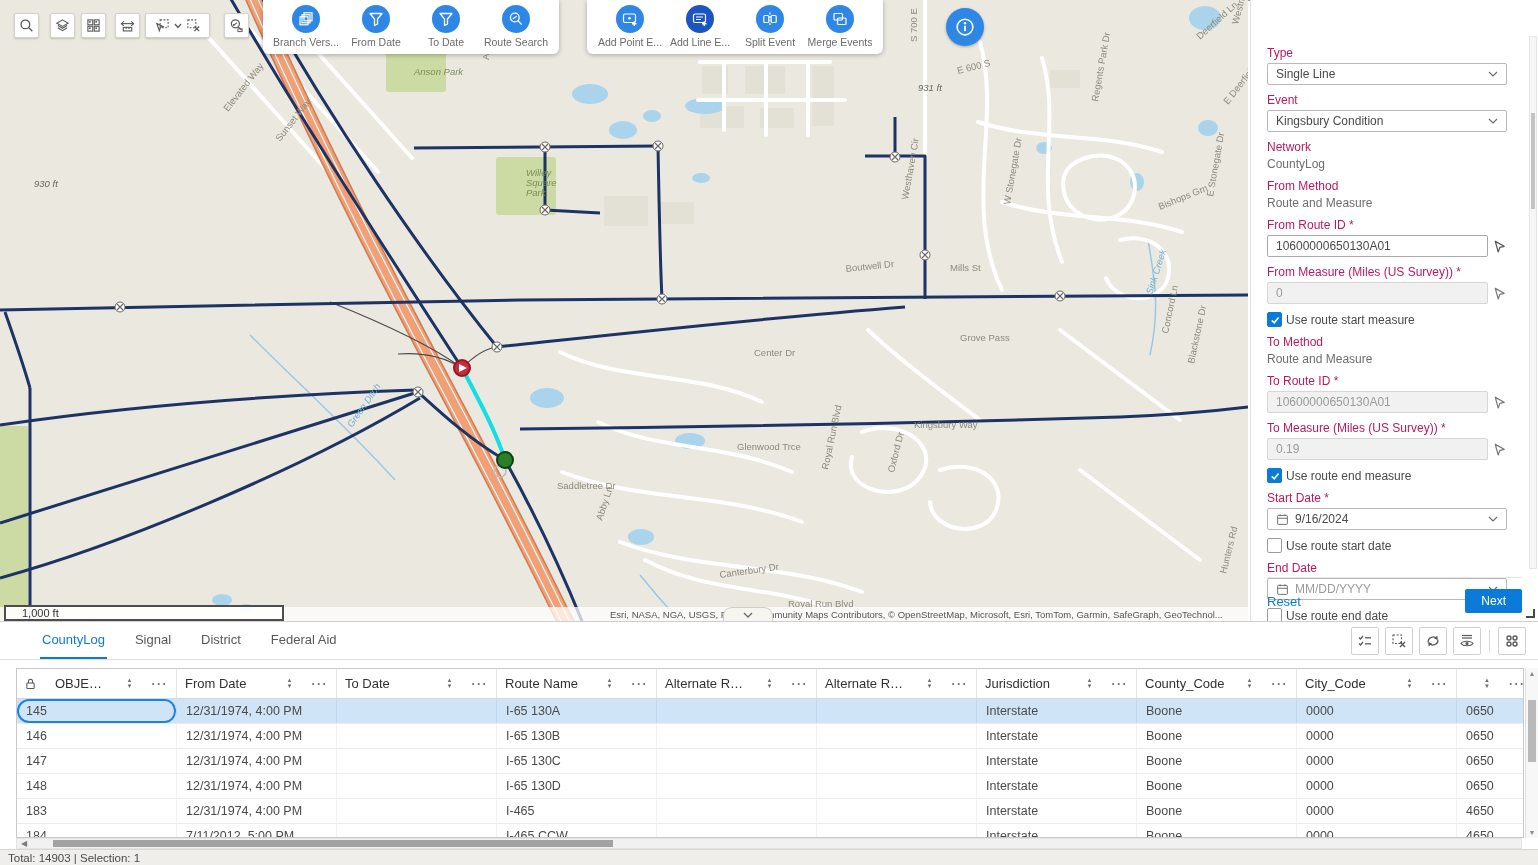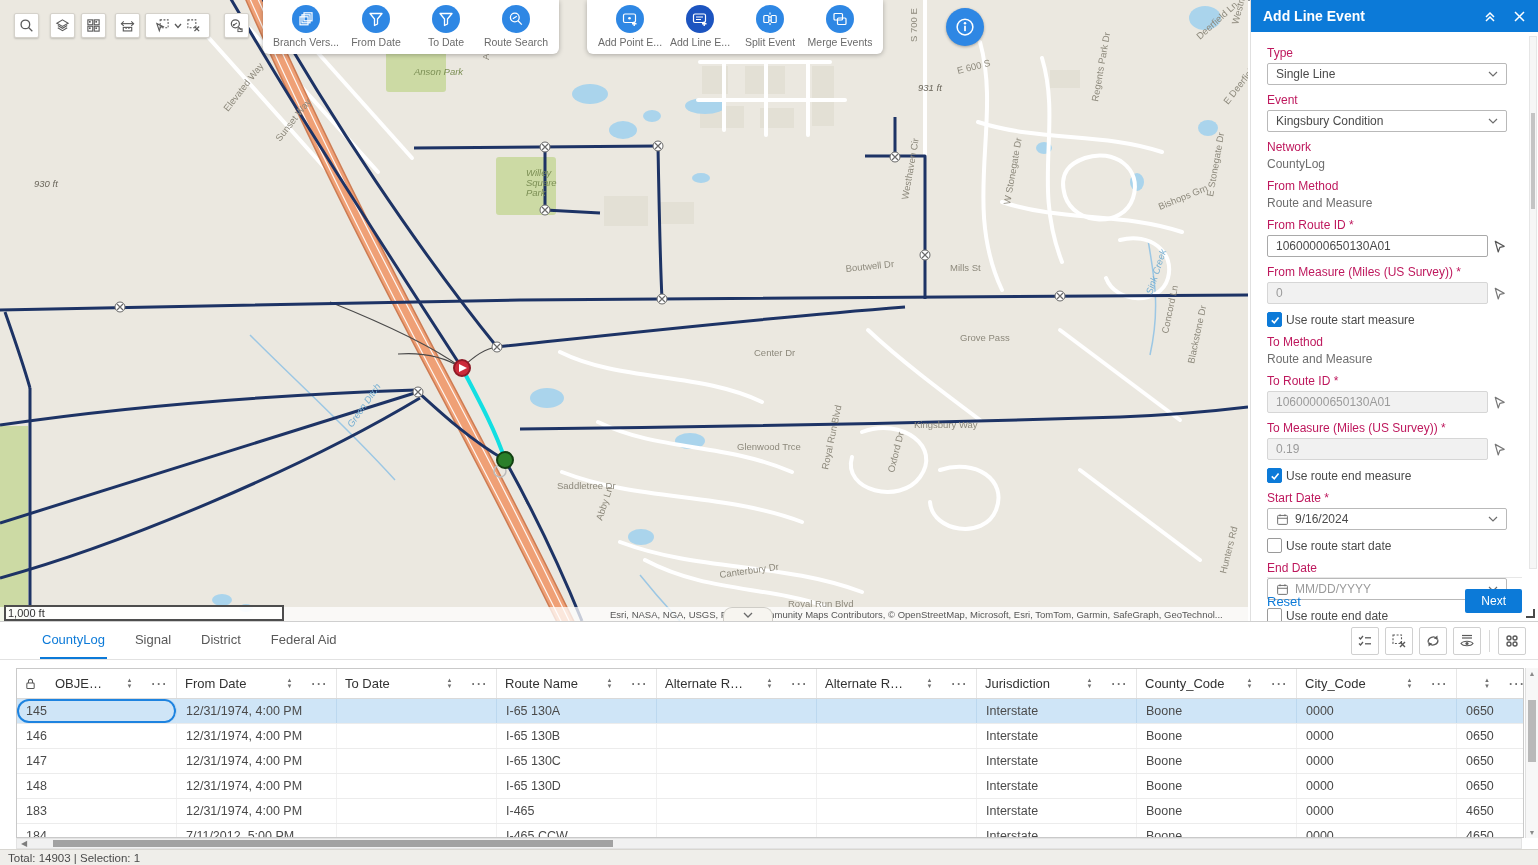--- a/index.html
+++ b/index.html
@@ -26,21 +26,21 @@
           box-shadow:0 1px 5px rgba(0,0,0,.28);display:flex;align-items:flex-start;padding:5px 10px 0;gap:4px}
   .titem{width:66px;display:flex;flex-direction:column;align-items:center;gap:3px;cursor:pointer}
   .tcircle{width:28px;height:28px;border-radius:50%;background:#2e87e4;display:flex;align-items:center;justify-content:center;flex:none}
   .titem.active .tcircle{background:#1c54c0}
   .tlabel{font-size:10.5px;color:#6b6b6b;white-space:nowrap;overflow:hidden;text-overflow:ellipsis;max-width:70px}
 
   .info-btn{position:absolute;left:946px;top:8px;width:38px;height:38px;border-radius:50%;background:#2e87e4;
             box-shadow:0 1px 3px rgba(0,0,0,.3);display:flex;align-items:center;justify-content:center;cursor:pointer;border:none}
 
   .scalebar{position:absolute;left:4px;bottom:0;width:280px;height:16px;border:2px solid #4d4d4d;background:rgba(255,255,255,.72);
-            font-size:11px;color:#333;display:flex;align-items:center;padding-left:2px;z-index:5}
+            font-size:11px;color:#333;display:flex;align-items:center;padding-left:16px;z-index:5}
   .attribution{position:absolute;left:0;right:0;bottom:0;height:14px;background:rgba(255,255,255,.75);font-size:9.5px;color:#555;
                white-space:nowrap;overflow:hidden;display:flex;align-items:center;padding-left:610px;z-index:4}
   .collapse-tab{position:absolute;left:723px;bottom:0;width:50px;height:14px;background:#f7f5f0;border:1px solid #cfcdc7;border-bottom:none;
                 border-radius:9px 9px 0 0;display:flex;align-items:center;justify-content:center;z-index:6;cursor:pointer}
 
   
   .side-panel{position:absolute;left:1250px;top:0;width:288px;height:621px;background:#fff;border-left:1px solid #e0e0e0}
   .sp-header{height:32px;background:#0c7ad8;color:#fff;display:flex;align-items:center;padding:0 12px;font-size:14px;font-weight:bold}
   .sp-hicons{margin-left:auto;display:flex;gap:16px;align-items:center}
   .sp-hicons span{cursor:pointer;display:flex}
@@ -451,38 +451,20 @@
       <span>Esri, NASA, NGA, USGS, FEMA | Community Maps Contributors, © OpenStreetMap, Microsoft, Esri, TomTom, Garmin, SafeGraph, GeoTechnol...</span>
     </div>
     <div class="collapse-tab">
       <svg width="10" height="6" viewBox="0 0 10 6">
           <path d="M1 1 L5 5 L9 1" fill="none" stroke="#6a6a6a" stroke-width="1.3"></path>
         </svg>
     </div>
   </div>
 
   <div class="side-panel">
-    <div class="sp-header">
-      <span>Add Line Event</span>
-      <span class="sp-hicons">
-        <span>
-          <svg width="14" height="14" viewBox="0 0 14 14">
-              <g fill="none" stroke="#fff" stroke-width="1.5">
-                <path d="M3 8 L7 4 L11 8"></path>
-                <path d="M3 12 L7 8 L11 12"></path>
-              </g>
-            </svg>
-        </span>
-        <span>
-          <svg width="13" height="13" viewBox="0 0 13 13">
-              <path d="M2 2 L11 11 M11 2 L2 11" stroke="#fff" stroke-width="1.5"></path>
-            </svg>
-        </span>
-      </span>
-    </div>
     <div class="sp-body">
       <div class="flabel">Type</div>
       <div class="select">
         <span class="sel-text">Single Line</span>
         <svg width="10" height="6" viewBox="0 0 10 6">
             <path d="M1 1 L5 5 L9 1" fill="none" stroke="#6e6e6e" stroke-width="1.2"></path>
           </svg>
       </div>
 
       <div class="flabel">Event</div>

